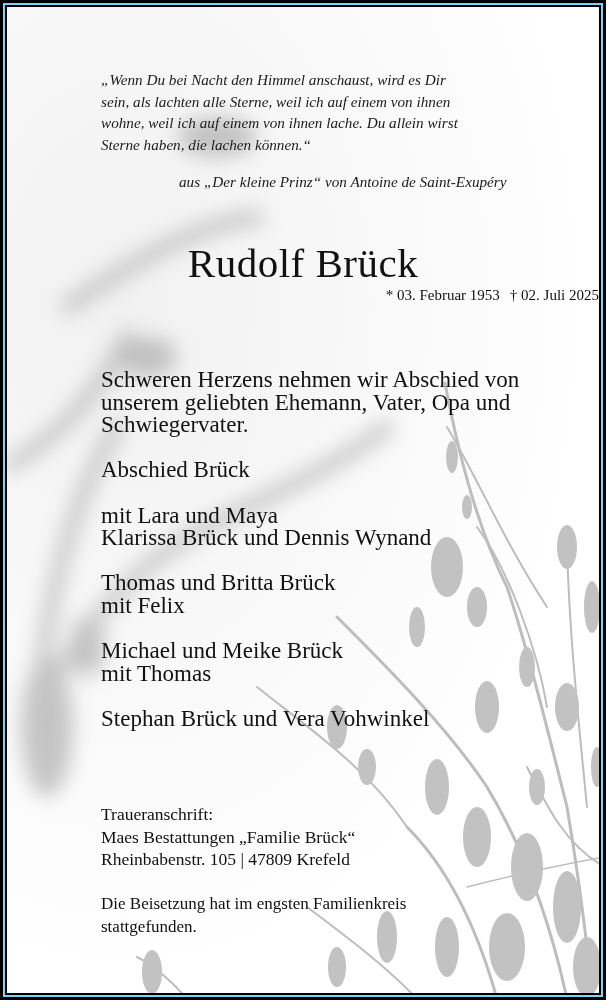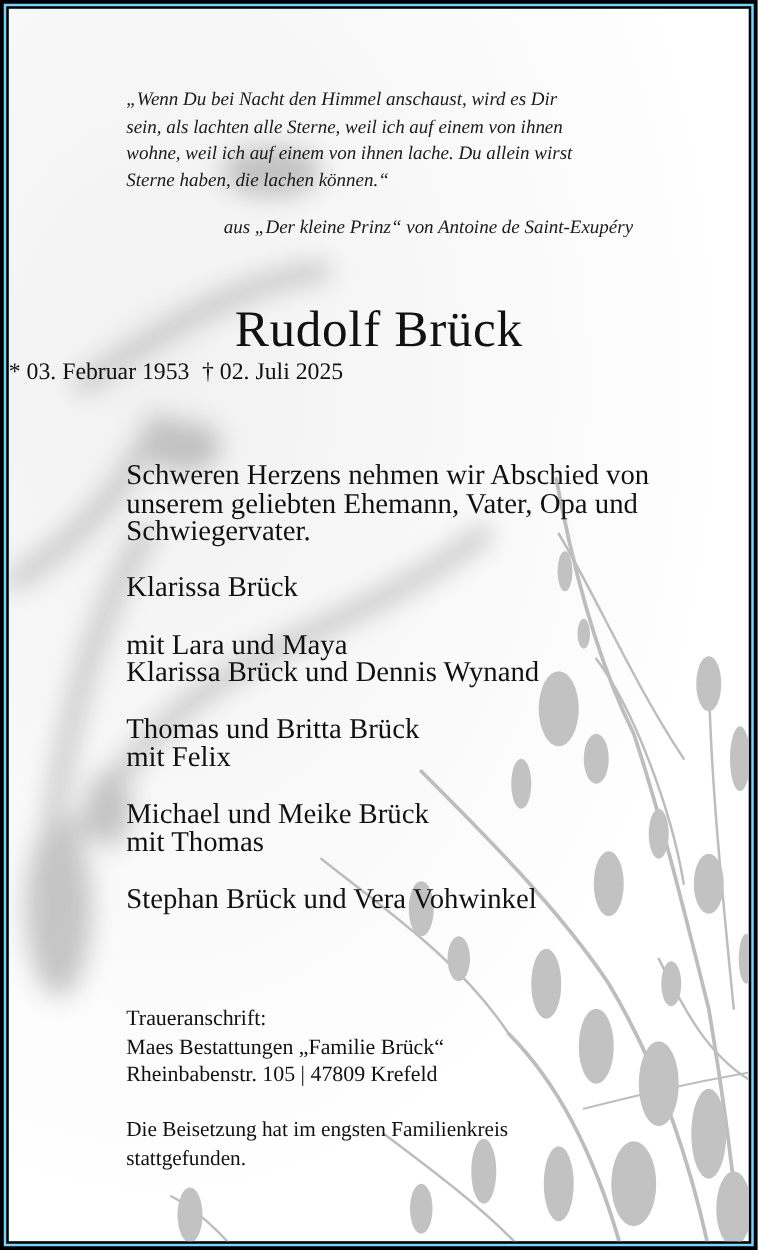--- a/index.html
+++ b/index.html
@@ -45,23 +45,23 @@
       font-style: italic; font-size: 15.2px; color: #1a1a1a;
     }
     .name {
       position: absolute; top: 232px; left: 0; right: 0;
       text-align: center;
       font-family: "Liberation Serif", serif;
       font-size: 41px; color: #111; letter-spacing: 0.5px;
     }
     .dates {
       position: absolute; top: 280px; left: 0; right: 0;
-      text-align: left;
+      text-align: right;
       font-family: "Liberation Serif", serif;
-      font-size: 19px; color: #111;
+      font-size: 15px; color: #111;
     }
     .dates .sep { display: inline-block; width: 10px; }
     .body {
       top: 362px; width: 420px;
       font-size: 23px; line-height: 22.6px; color: #111;
     }
     .body .block { margin: 0 0 22.6px 0; }
     .body .block div { white-space: nowrap; }
     .address { top: 796px; font-size: 17.5px; line-height: 22.6px; color:#111; }
     .address div { white-space: nowrap; }
@@ -144,21 +144,21 @@
       <span>* 03. Februar 1953</span><span class="sep"></span><span>† 02. Juli 2025</span>
     </div>
 
     <div class="txt body">
       <div class="block">
         <div>Schweren Herzens nehmen wir Abschied von</div>
         <div>unserem geliebten Ehemann, Vater, Opa und</div>
         <div>Schwiegervater.</div>
       </div>
       <div class="block">
-        <div>Klarissa Brück</div>
+        <div>Abschied Brück</div>
       </div>
       <div class="block">
         <div>mit Lara und Maya</div>
         <div>Klarissa Brück und Dennis Wynand</div>
       </div>
       <div class="block">
         <div>Thomas und Britta Brück</div>
         <div>mit Felix</div>
       </div>
       <div class="block">

